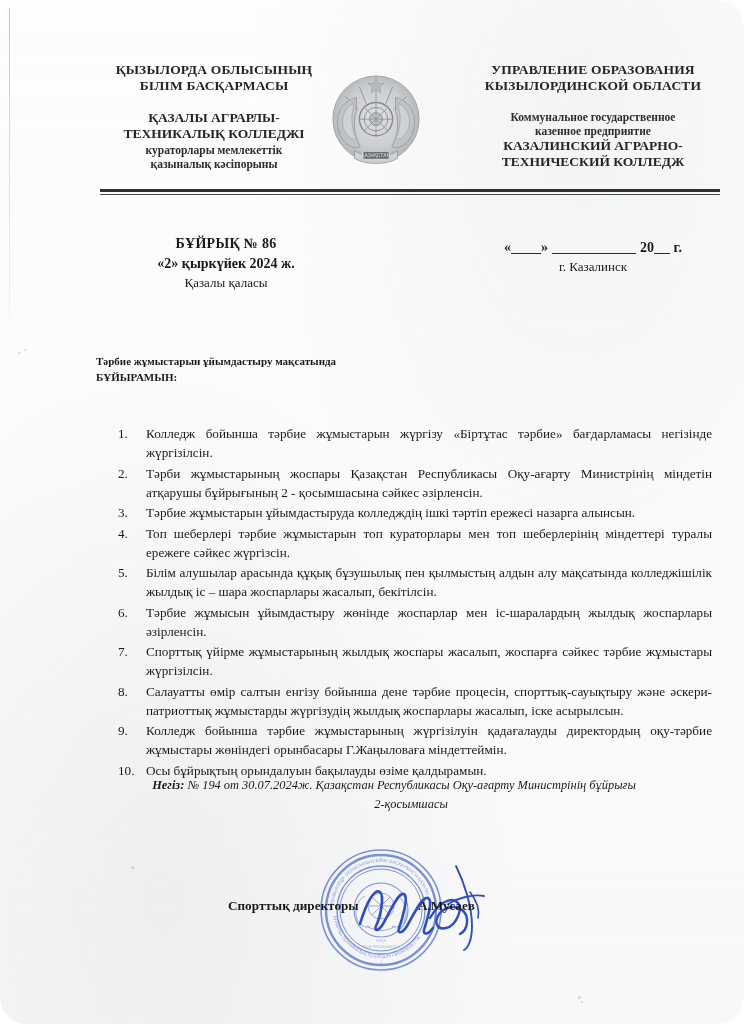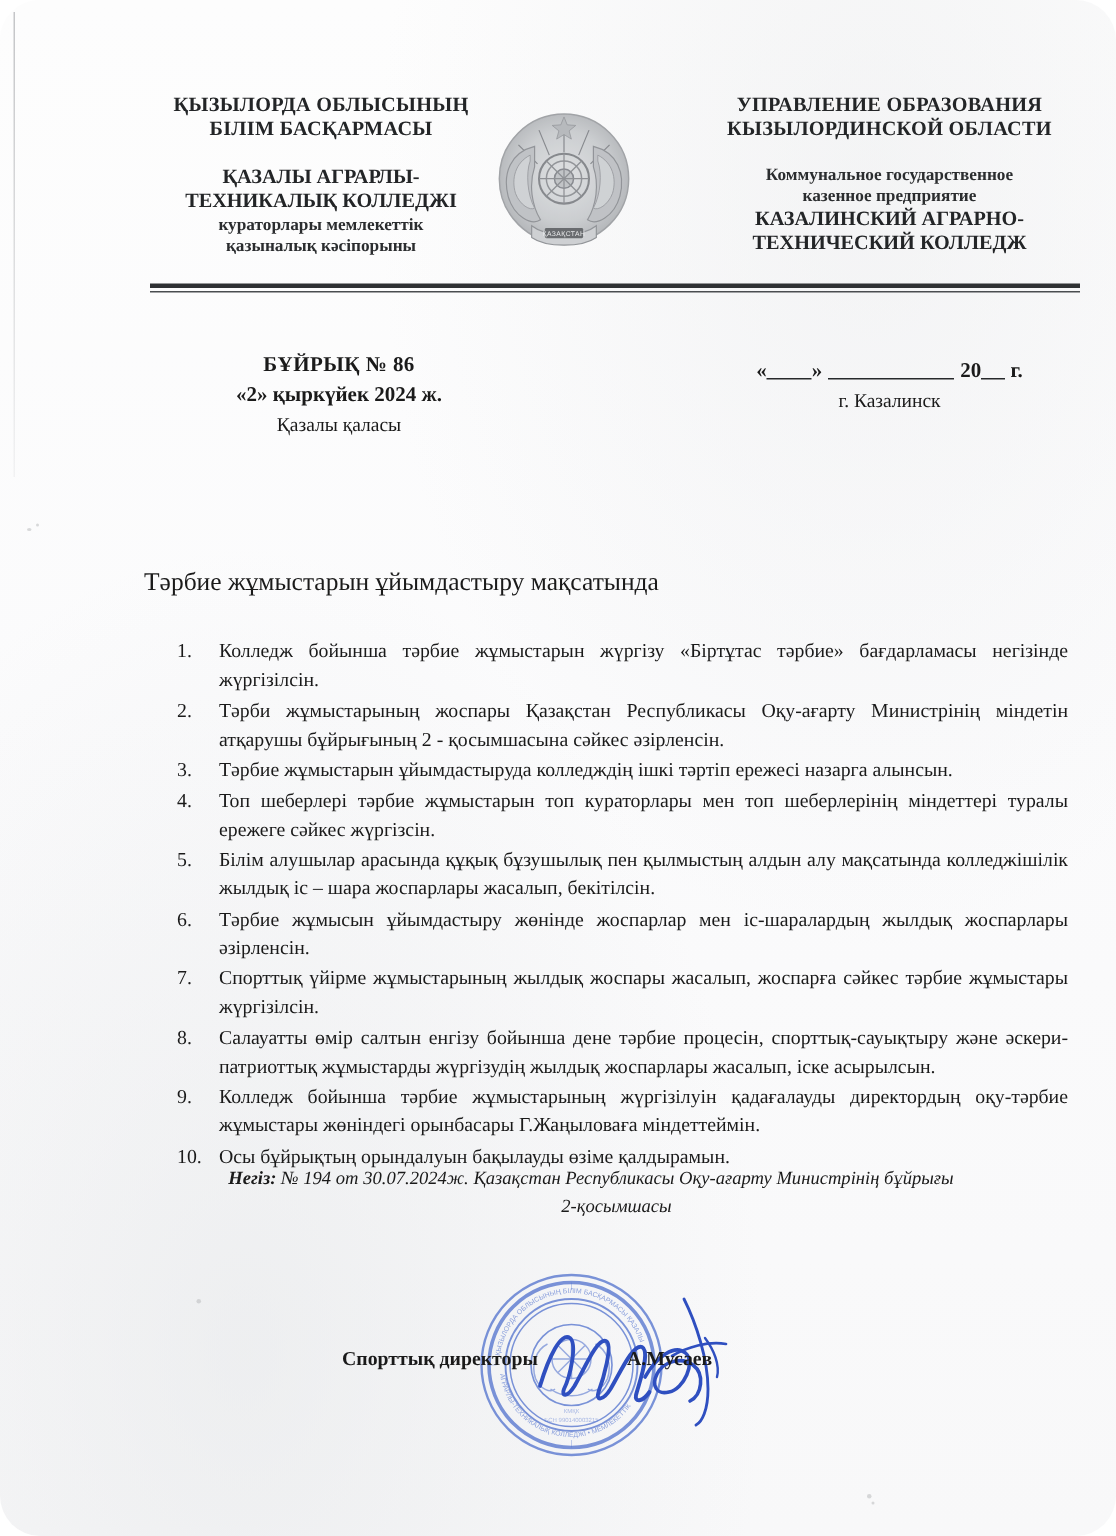--- a/index.html
+++ b/index.html
@@ -137,24 +137,24 @@
   .ord-date { font-weight: bold; font-size: 14px; margin-top: 4px; }
   .ord-city { font-size: 13px; margin-top: 3px; font-weight: normal; }
   .blank-s { display:inline-block; width: 30px; border-bottom: 1.6px solid #27292b; vertical-align: -2px; }
   .blank-m { display:inline-block; width: 84px; border-bottom: 1.6px solid #27292b; vertical-align: -2px; margin: 0 4px; }
   .blank-xs{ display:inline-block; width: 16px; border-bottom: 1.6px solid #27292b; vertical-align: -2px; }
 
   
   .preamble {
     position: absolute;
     left: 96px;
-    top: 376px;
+    top: 354px;
     width: 500px;
-    font-weight: normal;
-    font-size: 17px;
+    font-weight: bold;
+    font-size: 11px;
     line-height: 1.45;
   }
 
   .order-list {
     position: absolute;
     left: 118px;
     top: 424px;
     width: 566px;
     margin: 0;
     padding: 0 0 0 28px;
@@ -317,20 +317,21 @@
     <div class="order-right">
       <div class="ord-date">
         <span>«</span><span class="blank-s"></span><span>»</span><span class="blank-m"></span><span>20</span><span class="blank-xs"></span> <span>г.</span>
       </div>
       <div class="ord-city">г. Казалинск</div>
     </div>
   </div>
 
   <div class="preamble">
     <div>Тәрбие жұмыстарын ұйымдастыру мақсатында</div>
+    <div>БҰЙЫРАМЫН:</div>
   </div>
 
   <ol class="order-list">
     <li>
       <span class="num">1.</span>
       <span class="txt">Колледж бойынша тәрбие жұмыстарын жүргізу «Біртұтас тәрбие» бағдарламасы негізінде жүргізілсін.</span>
     </li>
     <li>
       <span class="num">2.</span>
       <span class="txt">Тәрби жұмыстарының жоспары Қазақстан Республикасы Оқу-ағарту Министрінің міндетін атқарушы бұйрығының 2 - қосымшасына сәйкес әзірленсін.</span>

